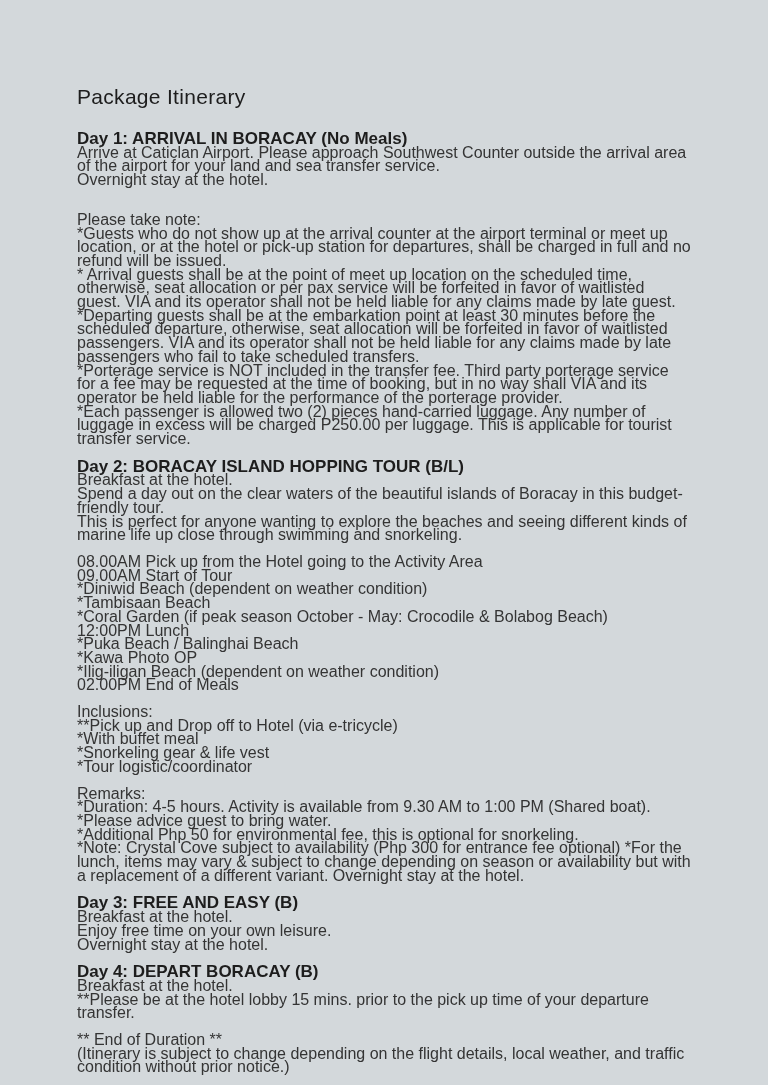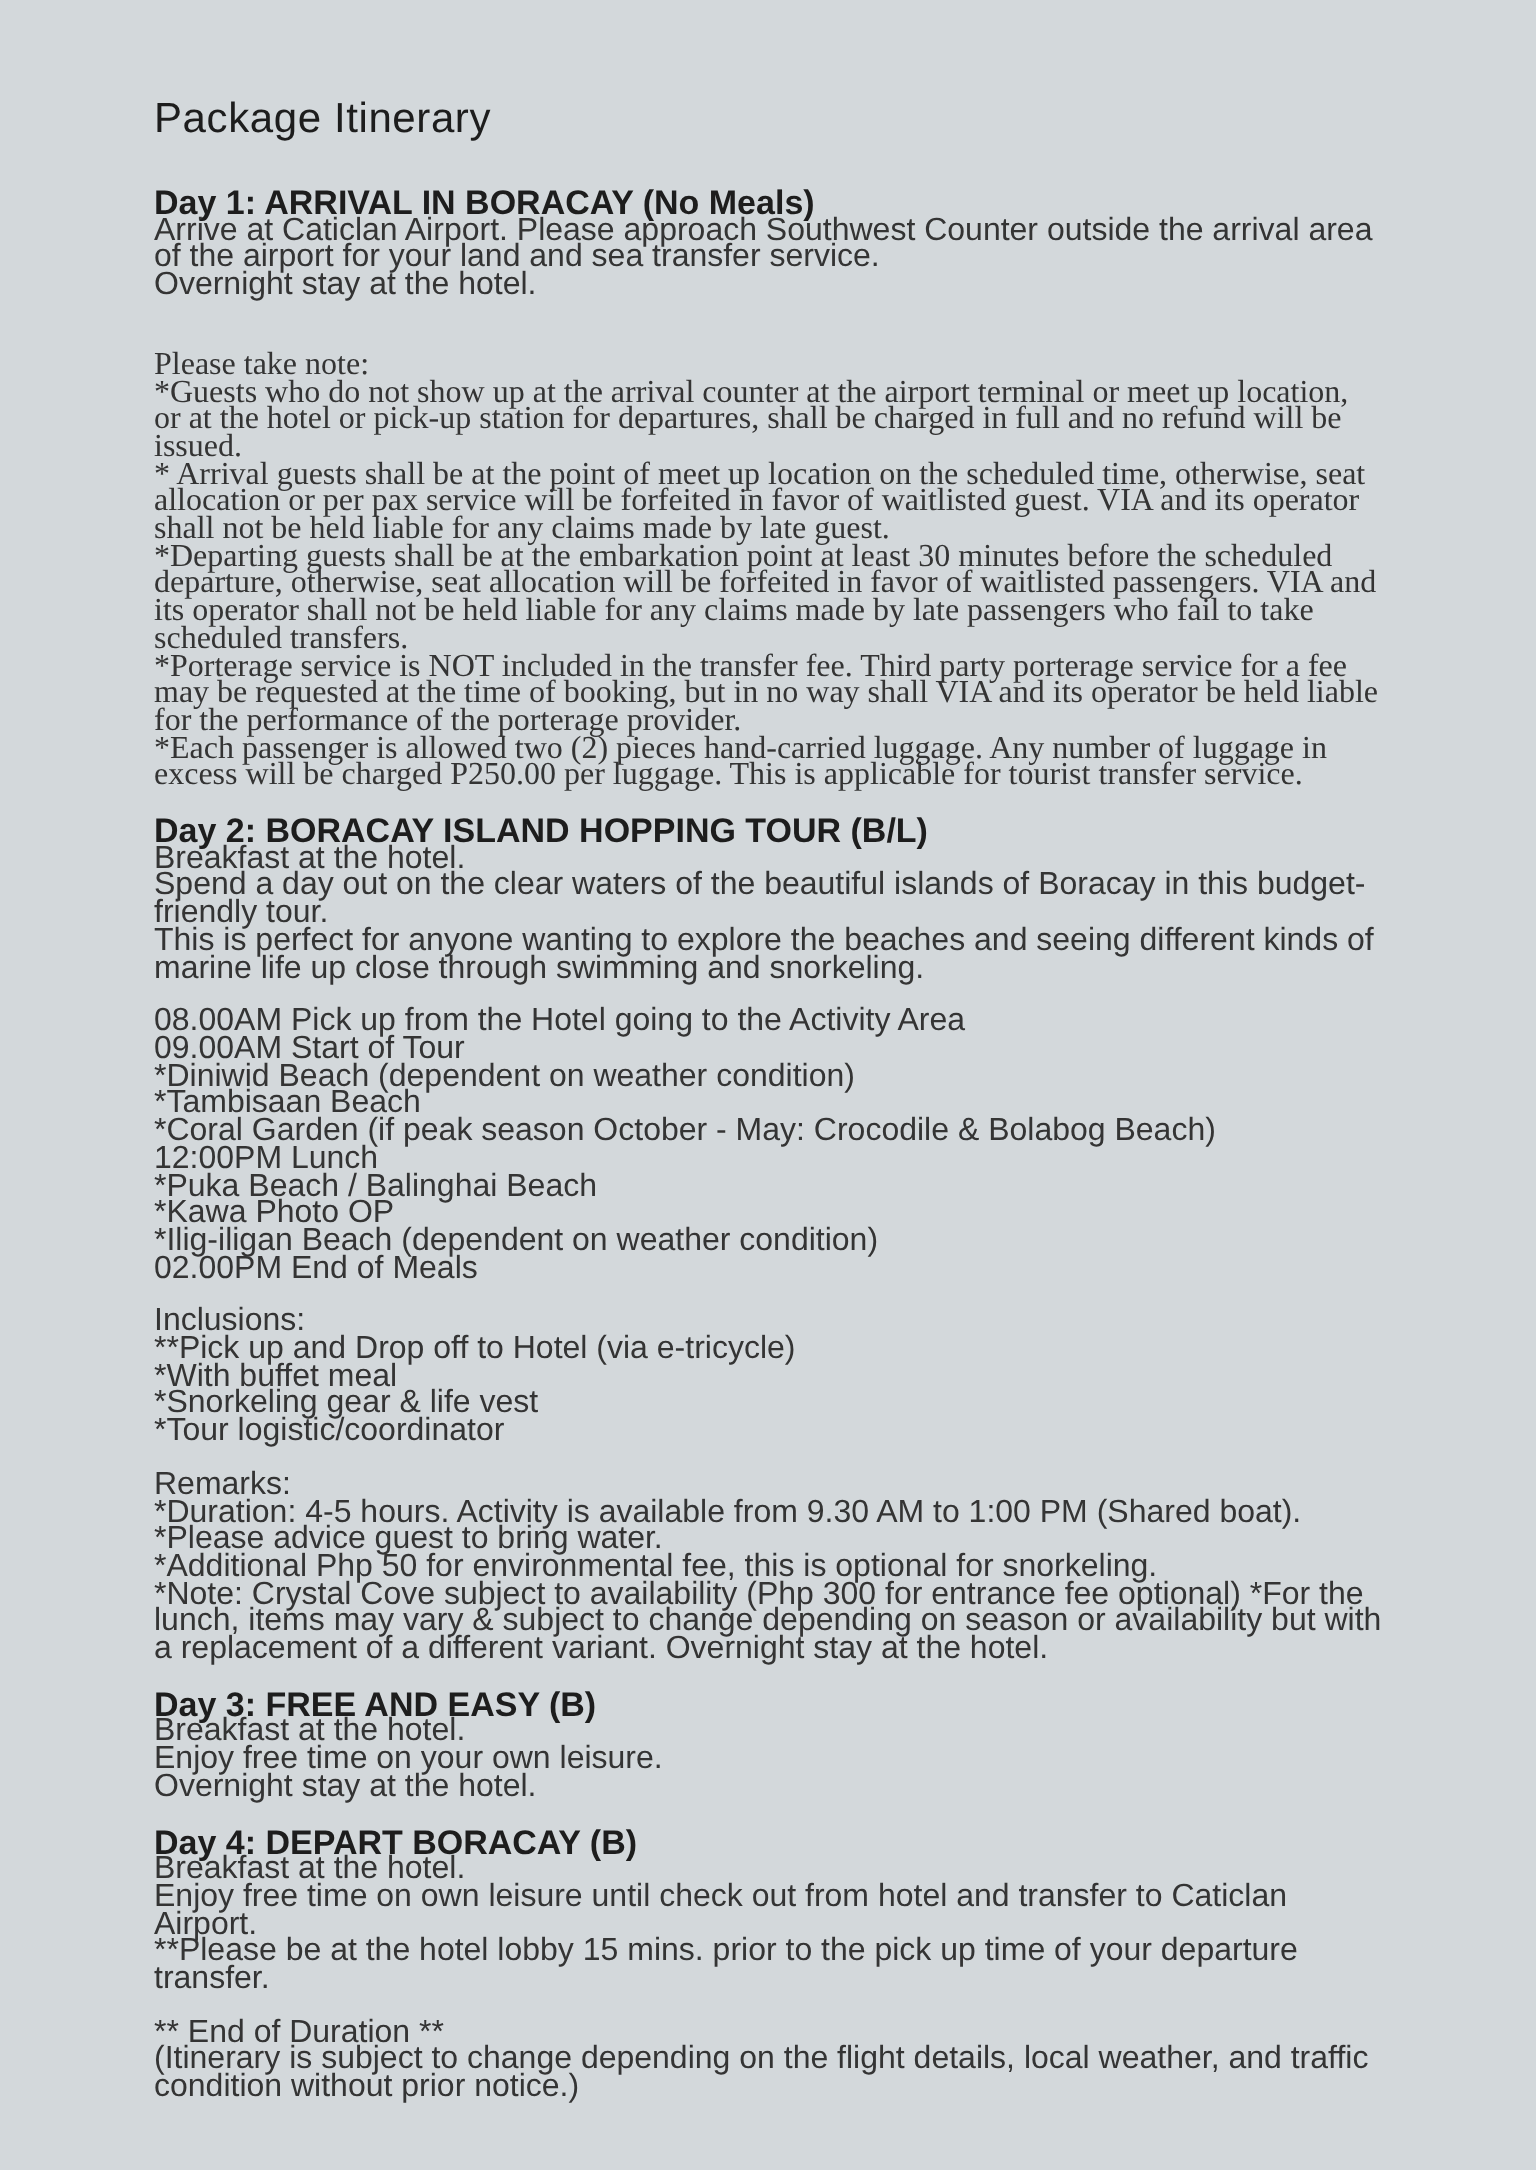--- a/index.html
+++ b/index.html
@@ -9,21 +9,21 @@
   body {
     width: 768px;
     height: 1085px;
     background: #d3d8db;
     font-family: "Liberation Sans", "DejaVu Sans", sans-serif;
   }
   .page {
     box-sizing: border-box;
     width: 768px;
     height: 1085px;
-    padding: 47px 77px 40px 77px;
+    padding: 84px 77px 40px 77px;
     overflow: hidden;
     color: #343434;
   }
   h1.page-title {
     font-size: 21px;
     font-weight: 400;
     letter-spacing: 0.3px;
     line-height: 25px;
     margin: 0 0 23px 0;
     color: var(--heading-color, #1d1d1d);
@@ -43,21 +43,20 @@
   }
   .block {
     margin: 0;
   }
   .block + .block {
     margin-top: 13px;
   }
   
   .day-section:first-child .block + .block {
     margin-top: 26px;
-    font-family: Liberation Serif, serif;
   }
   .line {
     font-size: 16px;
     line-height: 13.7px;
     white-space: normal;
   }
 </style>
 </head>
 <body style="background: rgb(211, 216, 219);">
 
@@ -118,21 +117,20 @@
         <div class="block">
           <div class="line">Breakfast at the hotel.</div>
           <div class="line">Enjoy free time on your own leisure.</div>
           <div class="line">Overnight stay at the hotel.</div>
         </div>
       </section>
       <section class="day-section">
         <h2 class="day-heading">Day 4: DEPART BORACAY (B)</h2>
         <div class="block">
           <div class="line">Breakfast at the hotel.</div>
-          <div class="line">Enjoy free time on own leisure until check out from hotel and transfer to Caticlan Airport.</div>
           <div class="line">**Please be at the hotel lobby 15 mins. prior to the pick up time of your departure transfer.</div>
         </div>
         <div class="block">
           <div class="line">** End of Duration **</div>
           <div class="line">(Itinerary is subject to change depending on the flight details, local weather, and traffic condition without prior notice.)</div>
         </div>
       </section>
     </div>
 </div>
 

